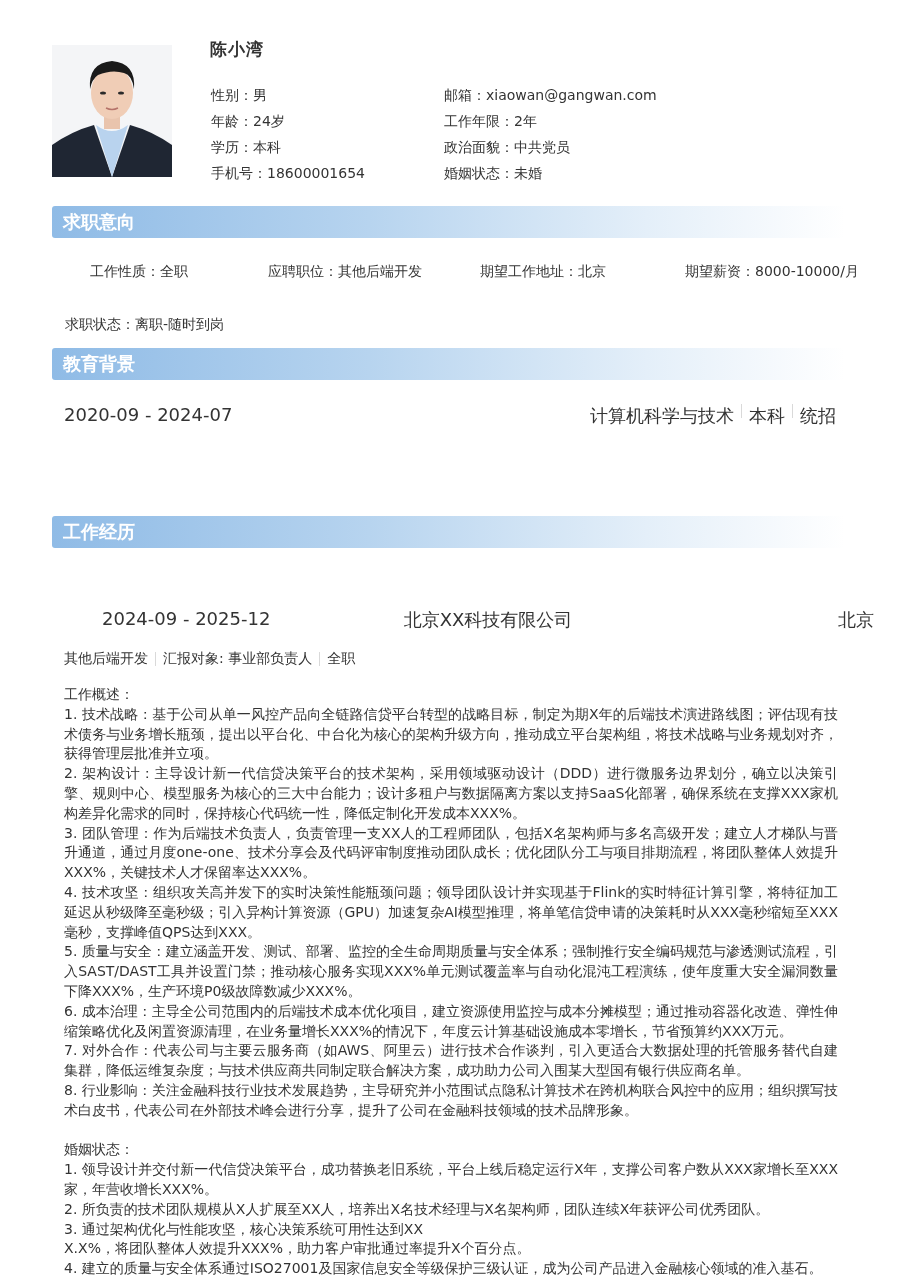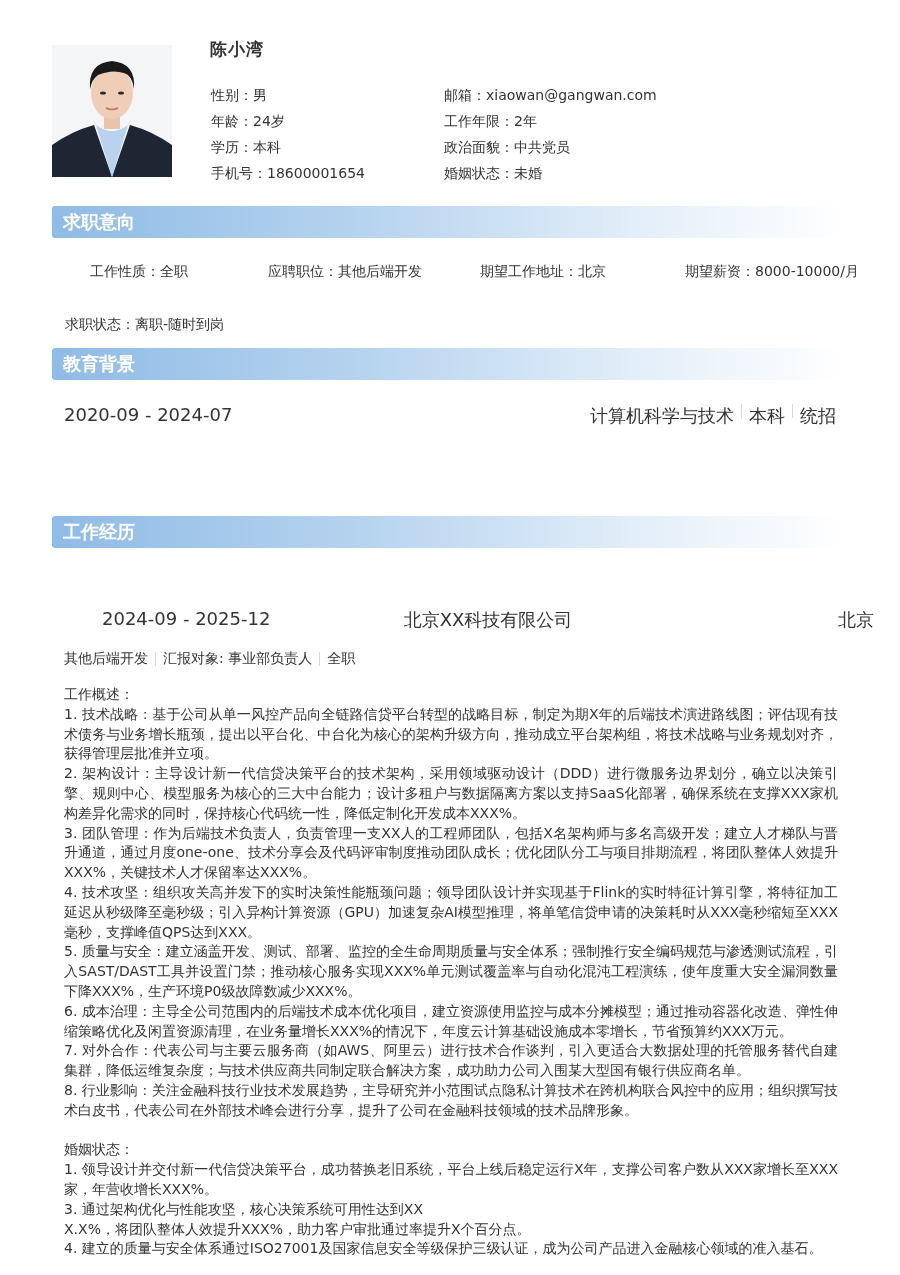--- a/index.html
+++ b/index.html
@@ -131,18 +131,19 @@
     <div>2. 架构设计：主导设计新一代信贷决策平台的技术架构，采用领域驱动设计（DDD）进行微服务边界划分，确立以决策引擎、规则中心、模型服务为核心的三大中台能力；设计多租户与数据隔离方案以支持SaaS化部署，确保系统在支撑XXX家机构差异化需求的同时，保持核心代码统一性，降低定制化开发成本XXX%。</div>
     <div>3. 团队管理：作为后端技术负责人，负责管理一支XX人的工程师团队，包括X名架构师与多名高级开发；建立人才梯队与晋升通道，通过月度one-one、技术分享会及代码评审制度推动团队成长；优化团队分工与项目排期流程，将团队整体人效提升XXX%，关键技术人才保留率达XXX%。</div>
     <div>4. 技术攻坚：组织攻关高并发下的实时决策性能瓶颈问题；领导团队设计并实现基于Flink的实时特征计算引擎，将特征加工延迟从秒级降至毫秒级；引入异构计算资源（GPU）加速复杂AI模型推理，将单笔信贷申请的决策耗时从XXX毫秒缩短至XXX毫秒，支撑峰值QPS达到XXX。</div>
     <div>5. 质量与安全：建立涵盖开发、测试、部署、监控的全生命周期质量与安全体系；强制推行安全编码规范与渗透测试流程，引入SAST/DAST工具并设置门禁；推动核心服务实现XXX%单元测试覆盖率与自动化混沌工程演练，使年度重大安全漏洞数量下降XXX%，生产环境P0级故障数减少XXX%。</div>
     <div>6. 成本治理：主导全公司范围内的后端技术成本优化项目，建立资源使用监控与成本分摊模型；通过推动容器化改造、弹性伸缩策略优化及闲置资源清理，在业务量增长XXX%的情况下，年度云计算基础设施成本零增长，节省预算约XXX万元。</div>
     <div>7. 对外合作：代表公司与主要云服务商（如AWS、阿里云）进行技术合作谈判，引入更适合大数据处理的托管服务替代自建集群，降低运维复杂度；与技术供应商共同制定联合解决方案，成功助力公司入围某大型国有银行供应商名单。</div>
     <div>8. 行业影响：关注金融科技行业技术发展趋势，主导研究并小范围试点隐私计算技术在跨机构联合风控中的应用；组织撰写技术白皮书，代表公司在外部技术峰会进行分享，提升了公司在金融科技领域的技术品牌形象。</div>
     <div class="gap"></div>
     <div>婚姻状态：</div>
     <div>1. 领导设计并交付新一代信贷决策平台，成功替换老旧系统，平台上线后稳定运行X年，支撑公司客户数从XXX家增长至XXX家，年营收增长XXX%。</div>
+    <div>2. 所负责的技术团队规模从X人扩展至XX人，培养出X名技术经理与X名架构师，团队连续X年获评公司优秀团队。</div>
     <div>3. 通过架构优化与性能攻坚，核心决策系统可用性达到XX</div>
     <div>X.X%，将团队整体人效提升XXX%，助力客户审批通过率提升X个百分点。</div>
     <div>4. 建立的质量与安全体系通过ISO27001及国家信息安全等级保护三级认证，成为公司产品进入金融核心领域的准入基石。</div>
   </div>
 
 </div>
 
 </body></html>

